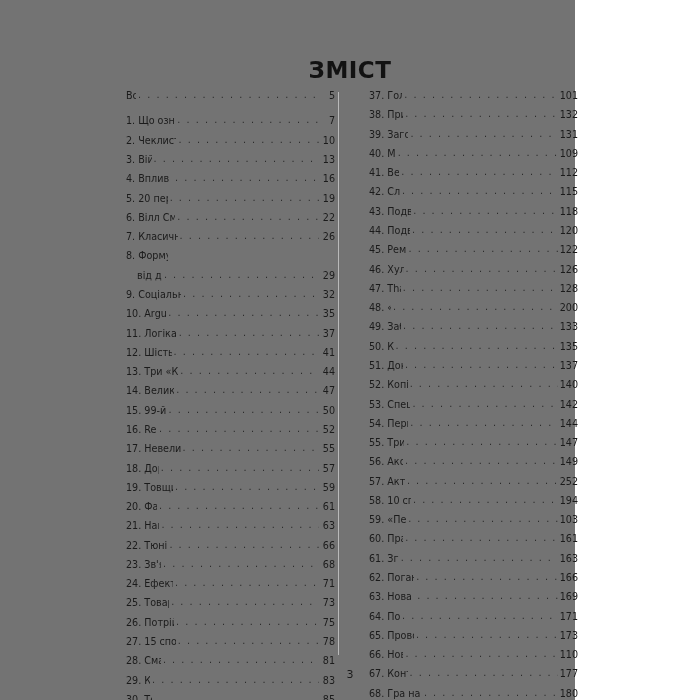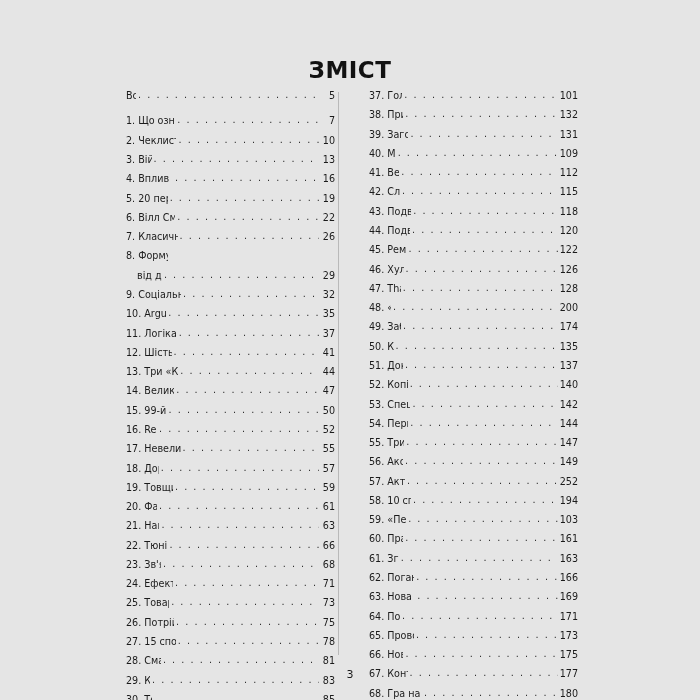--- a/index.html
+++ b/index.html
@@ -9,23 +9,23 @@
   }
   body {
     width: 700px;
     height: 700px;
     overflow: hidden;
     font-family: "DejaVu Sans", "Liberation Sans", sans-serif;
     color: #1b1b1b;
   }
   .page {
     position: relative;
-    width: 700px;
+    width: 575px;
     height: 700px;
-    background: #e5e5e5;
+    background: #737373;
   }
   .page-title {
     position: absolute;
     top: 57px;
     left: 0;
     width: 700px;
     text-align: center;
     font-size: 23px;
     font-weight: 700;
     letter-spacing: 0.5px;
@@ -322,21 +322,21 @@
           <span class="pagenum">128</span>
         </div>
         <div class="entry">
           <span class="label">48. «Це коли»</span>
           <span class="dots">. . . . . . . . . . . . . . . . . . . . . . . . . . . . . . . . . . . . . . . . . . . . . . . . . . . . . . . . . .</span>
           <span class="pagenum">200</span>
         </div>
         <div class="entry">
           <span class="label">49. Заборонений плід</span>
           <span class="dots">. . . . . . . . . . . . . . . . . . . . . . . . . . . . . . . . . . . . . . . . . . . . . . . . . . . . . . . . . .</span>
-          <span class="pagenum">174</span>
+          <span class="pagenum">133</span>
         </div>
         <div class="entry">
           <span class="label">50. Контрефект</span>
           <span class="dots">. . . . . . . . . . . . . . . . . . . . . . . . . . . . . . . . . . . . . . . . . . . . . . . . . . . . . . . . . .</span>
           <span class="pagenum">135</span>
         </div>
         <div class="entry">
           <span class="label">51. Доказ Конан Дойла</span>
           <span class="dots">. . . . . . . . . . . . . . . . . . . . . . . . . . . . . . . . . . . . . . . . . . . . . . . . . . . . . . . . . .</span>
           <span class="pagenum">137</span>
@@ -407,21 +407,21 @@
           <span class="pagenum">171</span>
         </div>
         <div class="entry">
           <span class="label">65. Провокація та відсторонення</span>
           <span class="dots">. . . . . . . . . . . . . . . . . . . . . . . . . . . . . . . . . . . . . . . . . . . . . . . . . . . . . . . . . .</span>
           <span class="pagenum">173</span>
         </div>
         <div class="entry">
           <span class="label">66. Новий іміджмейкінг</span>
           <span class="dots">. . . . . . . . . . . . . . . . . . . . . . . . . . . . . . . . . . . . . . . . . . . . . . . . . . . . . . . . . .</span>
-          <span class="pagenum">175</span>
+          <span class="pagenum">110</span>
         </div>
         <div class="entry">
           <span class="label">67. Контрастне порівняння</span>
           <span class="dots">. . . . . . . . . . . . . . . . . . . . . . . . . . . . . . . . . . . . . . . . . . . . . . . . . . . . . . . . . .</span>
           <span class="pagenum">177</span>
         </div>
         <div class="entry">
           <span class="label">68. Гра на почутті соціальної належності</span>
           <span class="dots">. . . . . . . . . . . . . . . . . . . . . . . . . . . . . . . . . . . . . . . . . . . . . . . . . . . . . . . . . .</span>
           <span class="pagenum">180</span>

